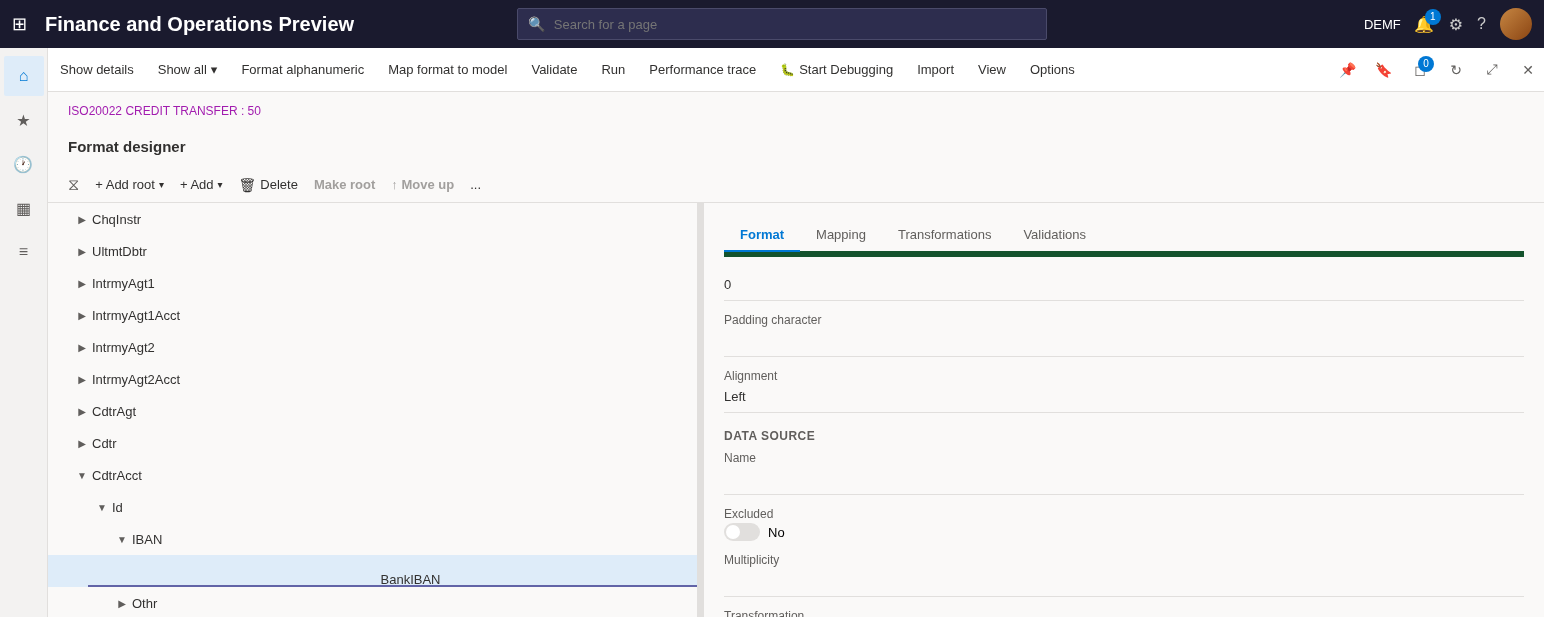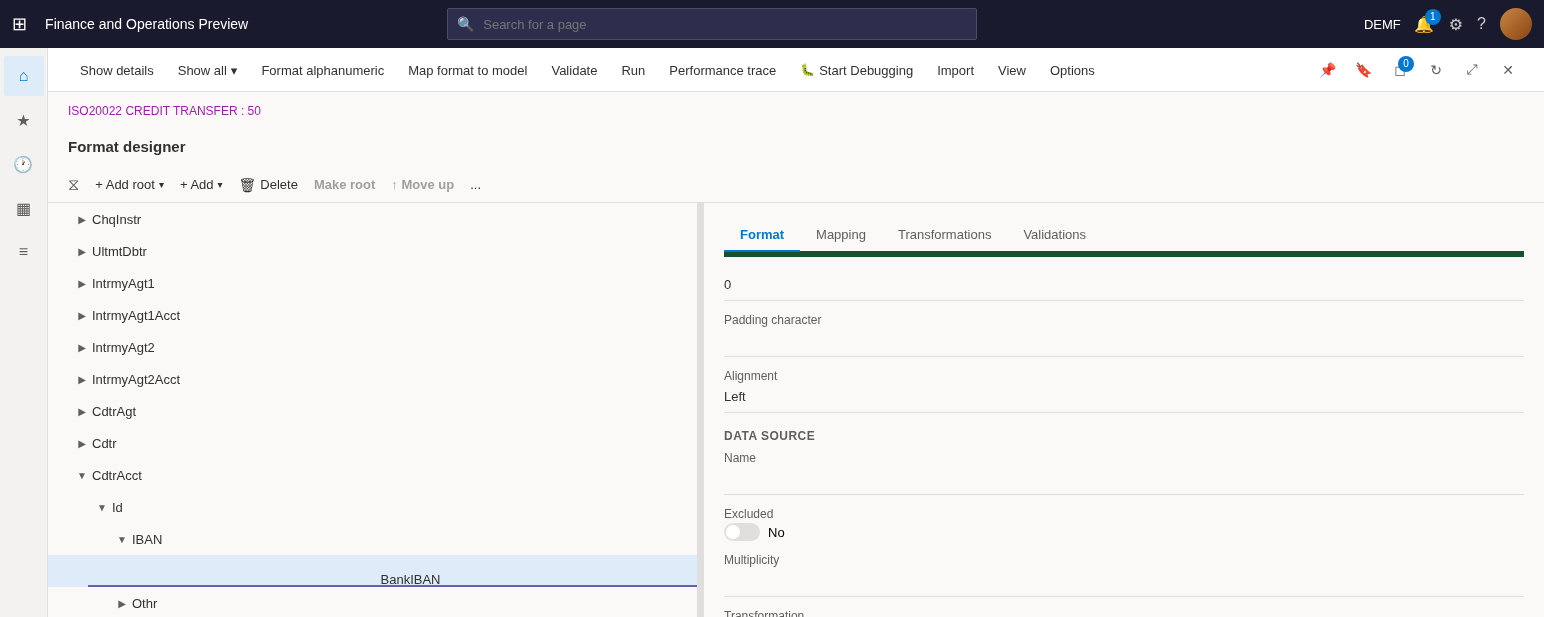--- a/index.html
+++ b/index.html
@@ -12,21 +12,21 @@
       height: 48px;
       display: flex;
       align-items: center;
       padding: 0 12px;
       gap: 10px;
       position: fixed;
       top: 0; left: 0; right: 0;
       z-index: 100;
     }
     .top-bar .app-grid-icon { font-size: 18px; cursor: pointer; margin-right: 8px; }
-    .top-bar .app-title { font-size: 14px; font-weight: 400; white-space: nowrap; }
+    .top-bar .app-title { font-size: 20px; font-weight: 700; white-space: nowrap; }
     .search-bar {
       flex: 1;
       max-width: 530px;
       margin: 0 auto;
       background: #2d2d4e;
       border-radius: 2px;
       display: flex;
       align-items: center;
       padding: 0 10px;
       height: 32px;
@@ -80,21 +80,22 @@
       width: 100%;
       height: 100%;
       background: linear-gradient(135deg, #c68642, #8B4513);
     }
 
     
     .command-bar {
       background: #ffffff;
       height: 44px;
       display: flex;
-      padding: 0 20px;
+      align-items: center;
+      padding: 0 0;
       border-bottom: 1px solid #e1dfdd;
       position: fixed;
       top: 48px; left: 48px; right: 0;
       z-index: 99;
       gap: 0;
     }
     .cmd-btn {
       height: 44px;
       padding: 0 12px;
       display: flex;

